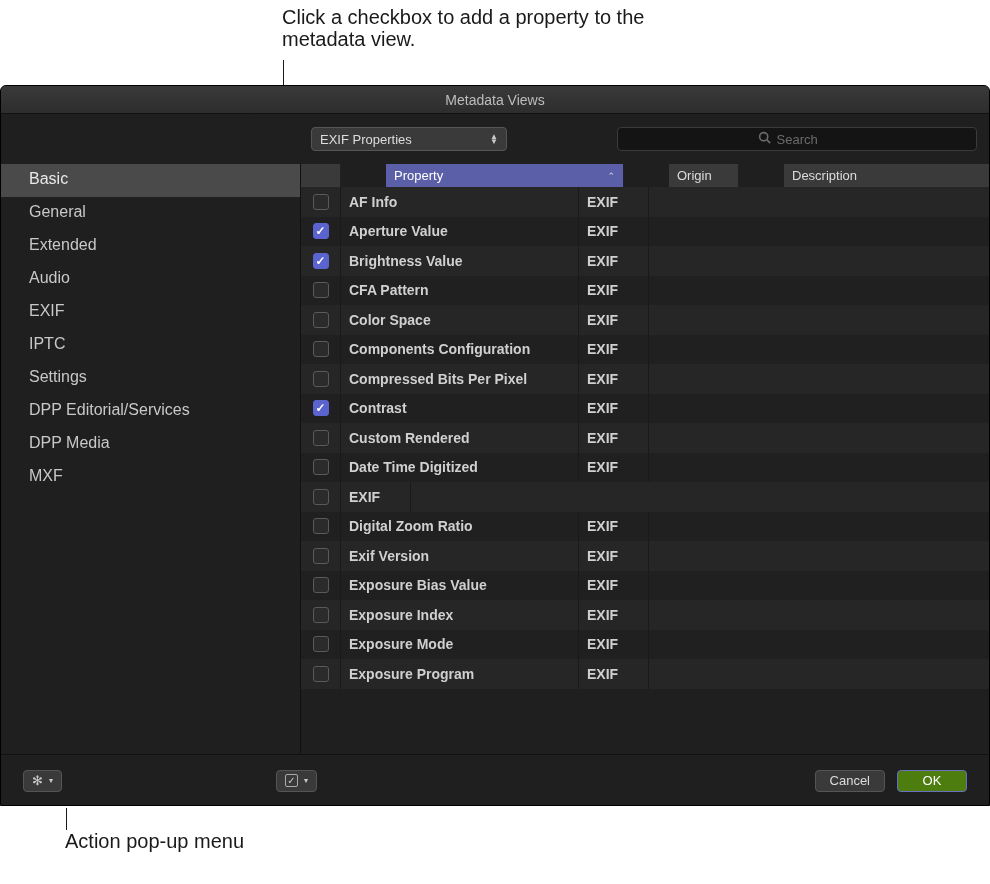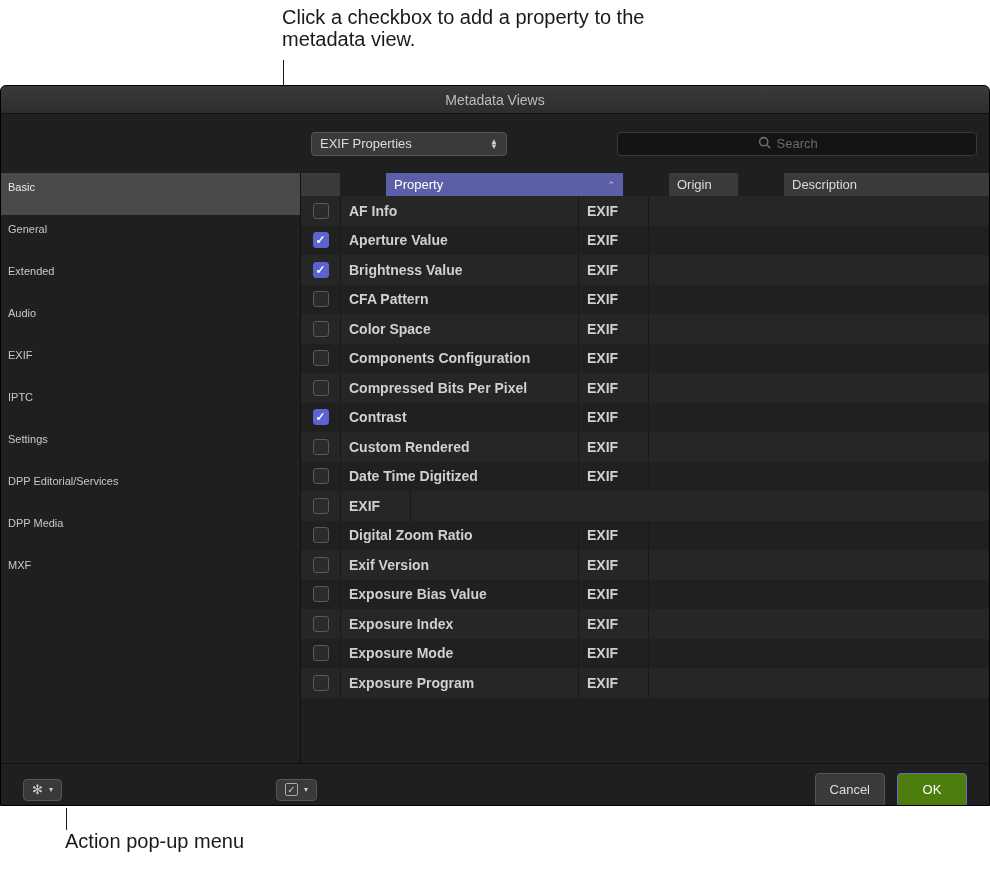--- a/index.html
+++ b/index.html
@@ -64,21 +64,21 @@
     height: 28px;
     background: linear-gradient(#3a3a3a, #2d2d2d);
     text-align: center;
     line-height: 28px;
     font-size: 14px;
     color: #bdbdbd;
     border-bottom: 1px solid #111;
   }
 
   .toolbar {
-    height: 59px;
+    height: 50px;
     display: flex;
     align-items: center;
     padding: 0 12px;
     gap: 12px;
     background: #1f1f1f;
   }
   .sidebar-spacer { width: 286px; flex: 0 0 286px; }
   .select-wrap {
     width: 196px;
     height: 24px;
@@ -118,24 +118,24 @@
     display: flex;
     height: 590px;
   }
   .sidebar {
     width: 300px;
     flex: 0 0 300px;
     background: #1f1f1f;
     border-right: 1px solid #111;
   }
   .sidebar-item {
-    height: 42px;
+    height: 33px;
     line-height: 29px;
-    padding: 0 7px;
-    font-size: 11px;
+    padding: 0 28px;
+    font-size: 16px;
     color: #c8c8c8;
   }
   .sidebar-item.selected {
     background: #4a4a4a;
     color: #eaeaea;
   }
 
   .table-area {
     flex: 1;
     display: flex;
@@ -222,21 +222,21 @@
     height: 22px;
     min-width: 70px;
     background: #3a3a3a;
     border: 1px solid #555;
     border-radius: 4px;
     color: #ddd;
     font-size: 13px;
     display: flex;
     align-items: center;
     justify-content: center;
-    padding: 16px 14px;
+    padding: 4px 14px;
   }
   .btn.primary {
     background: #4d7c0f;
     border-color: #6a6fc0;
     color: #fff;
   }
   .check-menu-icon {
     width: 13px; height: 13px; border: 1px solid #aaa; border-radius: 2px;
     display: flex; align-items: center; justify-content: center; font-size: 10px; color: #ccc;
   }

